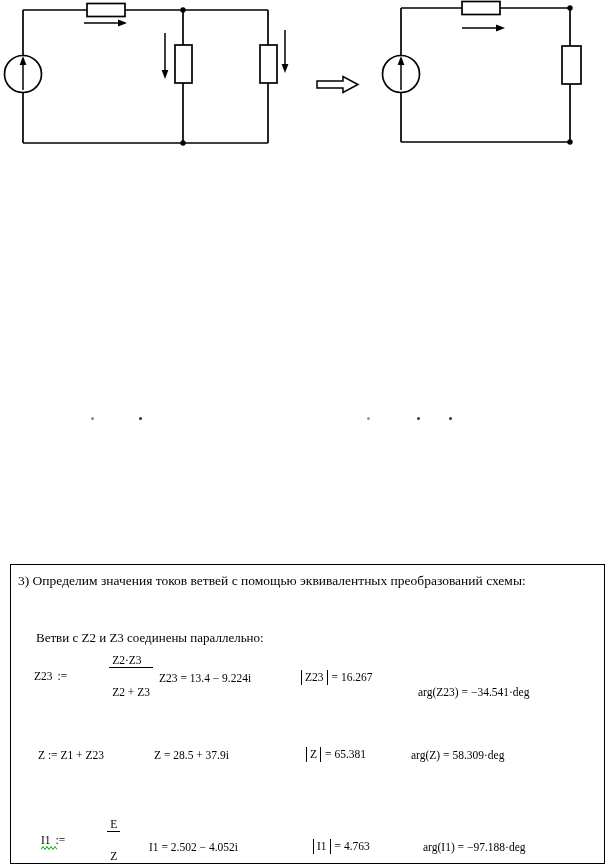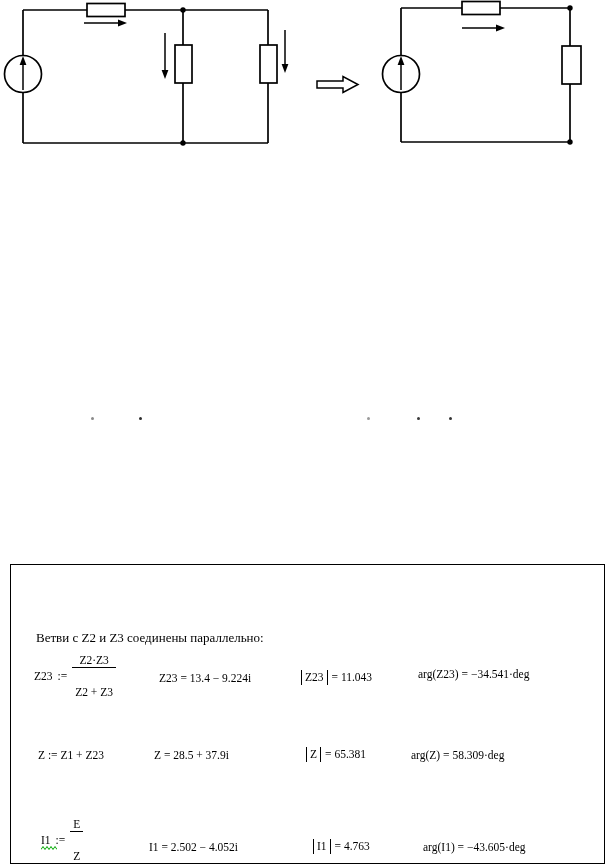--- a/index.html
+++ b/index.html
@@ -13,21 +13,21 @@
   .node{fill:#000;stroke:none;}
   .blockarrow{fill:#ffffff;stroke:#000;stroke-width:1.5;}
   .dot{position:absolute;width:3px;height:3px;border-radius:50%;}
   .calc-box{position:absolute;left:10px;top:564px;width:593px;height:298px;
             border:1px solid #000;background:#fff;}
   .t{position:absolute;white-space:nowrap;line-height:1.15;}
   .f13{font-size:13px;}
   .f135{font-size:13.5px;}
   .f11{font-size:11.5px;font-family:Liberation Serif, serif;}
   .lhs-group{position:absolute;display:flex;align-items:center;gap:5px;font-size:11.5px;}
-  .frac{display:inline-flex;flex-direction:column;align-items:center;}
+  .frac{display:inline-flex;flex-direction:column;margin-left:37px;}
   .frac .num{padding:0 3px 1px 3px;}
   .frac .den{border-top:1px solid #000;padding:18px 3px 0 3px;}
   .abs-group{display:flex;align-items:center;}
   .abs{display:inline-block;border-left:1px solid #000;border-right:1px solid #000;
        padding:1px 3px;}
   .abs-group .rest{margin-left:4px;}
   .var-warn{position:relative;display:inline-block;}
   .zigzag{position:absolute;left:0;bottom:-4px;}
 </style>
 </head>
@@ -93,40 +93,41 @@
   </svg>
 
   <div class="dot" style="left:91px;top:417px;background:#8a8a8a;"></div>
   <div class="dot" style="left:139px;top:417px;background:#2c2c2c;"></div>
   <div class="dot" style="left:367px;top:417px;background:#9a9a9a;"></div>
   <div class="dot" style="left:417px;top:417px;background:#3a3a3a;"></div>
   <div class="dot" style="left:449px;top:417px;background:#333333;"></div>
 
   <div class="calc-box">
 
+    <div class="t f135" style="left:7px;top:8px;">3) Определим значения токов ветвей с помощью эквивалентных преобразований схемы:</div>
 
     <div class="t f13" style="left:25px;top:66px;">Ветви с Z2 и Z3 соединены параллельно:</div>
 
     <div class="lhs-group" style="left:23px;top:94px;height:34px;">
       <span>Z23</span>
         <span>:=</span>
       <span class="frac">
         <span class="num">Z2·Z3</span>
         <span class="den">Z2 + Z3</span>
       </span>
     </div>
 
     <div class="t f11" style="left:148px;top:107px;">Z23 = 13.4 − 9.224i</div>
 
     <div class="t f11 abs-group" style="left:290px;top:105px;">
       <span class="abs">Z23</span>
-      <span class="rest">= 11.043</span>
+      <span class="rest">= 16.267</span>
     </div>
 
-    <div class="t f11" style="left:407px;top:103px;">arg(Z23) = −34.541·deg</div>
+    <div class="t f11" style="left:407px;top:121px;">arg(Z23) = −34.541·deg</div>
 
 
     <div class="t f11" style="left:27px;top:184px;">Z := Z1 + Z23</div>
 
     <div class="t f11" style="left:143px;top:184px;">Z = 28.5 + 37.9i</div>
 
     <div class="t f11 abs-group" style="left:295px;top:182px;">
       <span class="abs">Z</span>
       <span class="rest">= 65.381</span>
     </div>
@@ -148,16 +149,16 @@
       </span>
     </div>
 
     <div class="t f11" style="left:138px;top:276px;">I1 = 2.502 − 4.052i</div>
 
     <div class="t f11 abs-group" style="left:302px;top:274px;">
       <span class="abs">I1</span>
       <span class="rest">= 4.763</span>
     </div>
 
-    <div class="t f11" style="left:412px;top:276px;">arg(I1) = −43.605·deg</div>
+    <div class="t f11" style="left:412px;top:276px;">arg(I1) = −97.188·deg</div>
 
   </div>
 </div>
 
 </body></html>

